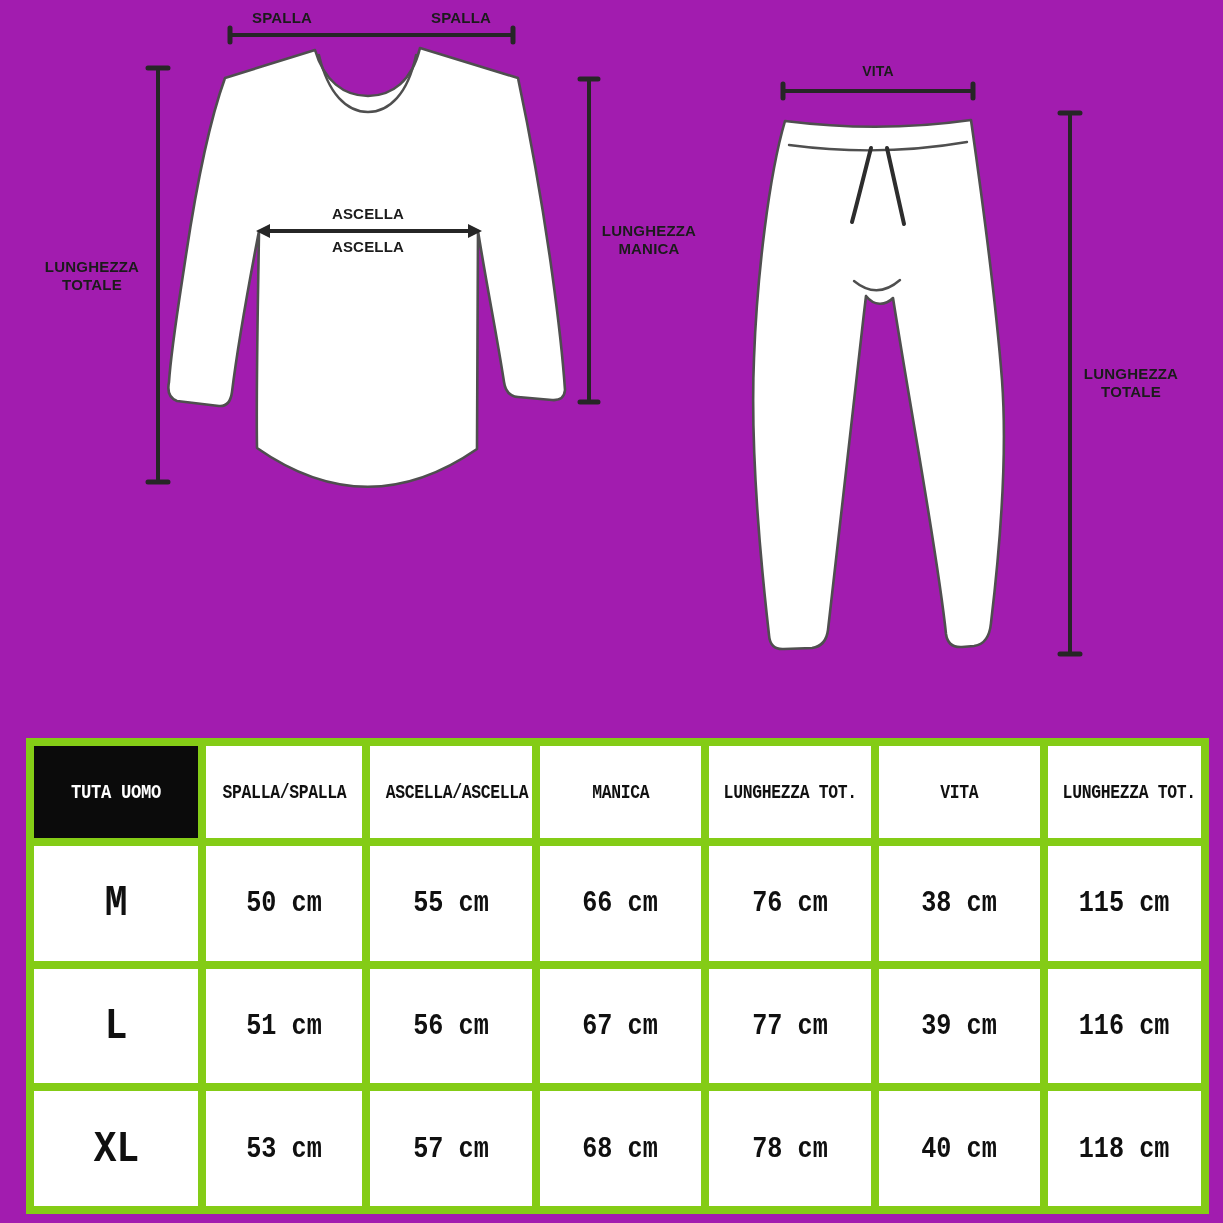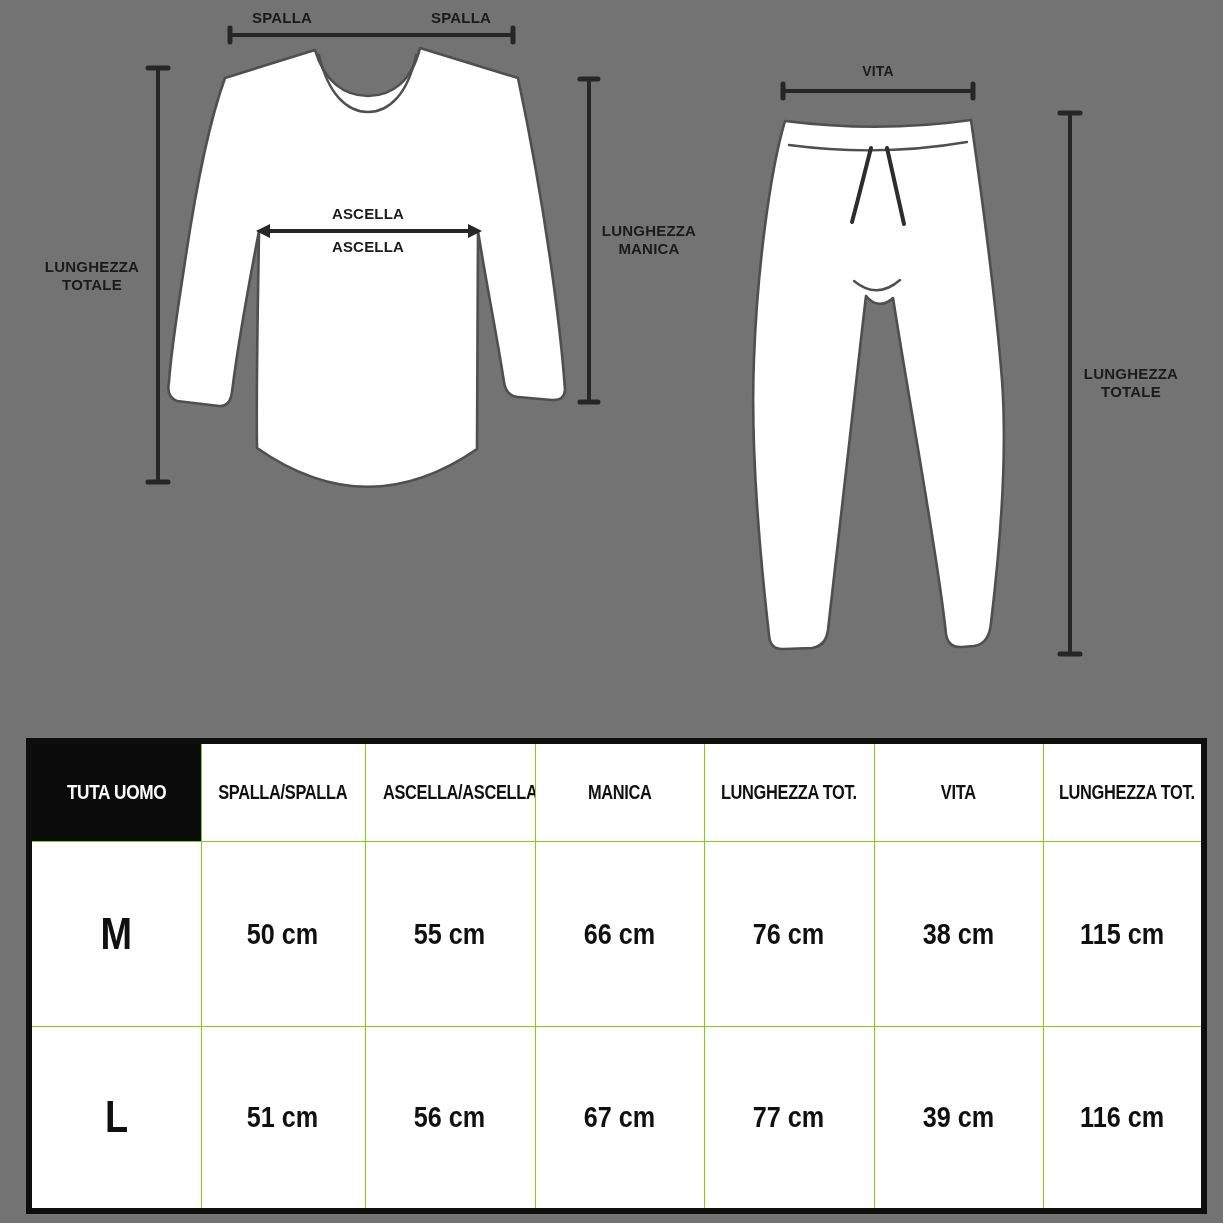--- a/index.html
+++ b/index.html
@@ -1,38 +1,38 @@
 <!DOCTYPE html>
 <html><head>
 <meta charset="utf-8">
 <style>
   html,body{margin:0;padding:0;background:#fff;}
   .stage{
-    position:relative;width:1223px;height:1223px;background:#737373;
+    position:relative;width:1223px;height:1223px;background:#a21caf;
     font-family:"Liberation Sans","DejaVu Sans",sans-serif;overflow:hidden;
   }
   .diagram-svg{position:absolute;left:0;top:0;}
   
   .outline{fill:#ffffff;stroke:#4f4f4f;stroke-width:2.6;stroke-linejoin:round;}
   .seam{fill:none;stroke:#4f4f4f;stroke-width:2.4;stroke-linecap:round;}
   .string{fill:none;stroke:#2d2d2d;stroke-width:4;stroke-linecap:round;}
   .mline{stroke:#262626;stroke-width:4;fill:none;stroke-linecap:butt;}
   .mcap{stroke:#262626;stroke-width:5;fill:none;stroke-linecap:round;}
   .ahead{fill:#262626;stroke:none;}
   .dlabel{font:700 15px "Liberation Sans","DejaVu Sans",sans-serif;fill:#1b1b1b;
     text-anchor:middle;letter-spacing:.2px;}
   .dlabel.small{font-size:14px;}
   
   .size-table{
     position:absolute;left:26px;top:738px;width:1175px;height:476px;
     border-collapse:collapse;table-layout:fixed;background:#fff;
   }
   .size-table th,.size-table td{
-    border:1px solid #84cc16;text-align:center;vertical-align:middle;
-    padding:0;color:#101010;overflow:hidden;white-space:nowrap;
+    border:8px solid #84cc16;text-align:center;vertical-align:middle;
+    padding:0;color:#101010;overflow:hidden;white-space:nowrap;font-family:Liberation Mono, monospace;
   }
   .size-table{border:6px solid #0e0e0e;}
   .size-table thead tr{height:100px;}
   .size-table tbody tr{height:94px;}
   th.corner{background:#0b0b0b;color:#ffffff;}
   .hx{display:inline-block;transform:scaleX(.82);transform-origin:center;
     font-weight:700;font-size:20px;letter-spacing:-.4px;white-space:nowrap;}
   th.corner .hx{font-size:21px;}
   .sz{display:inline-block;transform:scaleX(.86);transform-origin:center;
     font-weight:700;font-size:44px;white-space:nowrap;}
@@ -168,15 +168,24 @@
       </tr>
       <tr>
         <td><span class="sz">L</span></td>
         <td><span class="val">51 cm</span></td>
         <td><span class="val">56 cm</span></td>
         <td><span class="val">67 cm</span></td>
         <td><span class="val">77 cm</span></td>
         <td><span class="val">39 cm</span></td>
         <td><span class="val">116 cm</span></td>
       </tr>
+      <tr>
+        <td><span class="sz">XL</span></td>
+        <td><span class="val">53 cm</span></td>
+        <td><span class="val">57 cm</span></td>
+        <td><span class="val">68 cm</span></td>
+        <td><span class="val">78 cm</span></td>
+        <td><span class="val">40 cm</span></td>
+        <td><span class="val">118 cm</span></td>
+      </tr>
     </tbody>
   </table>
 </div>
 
 </body></html>

